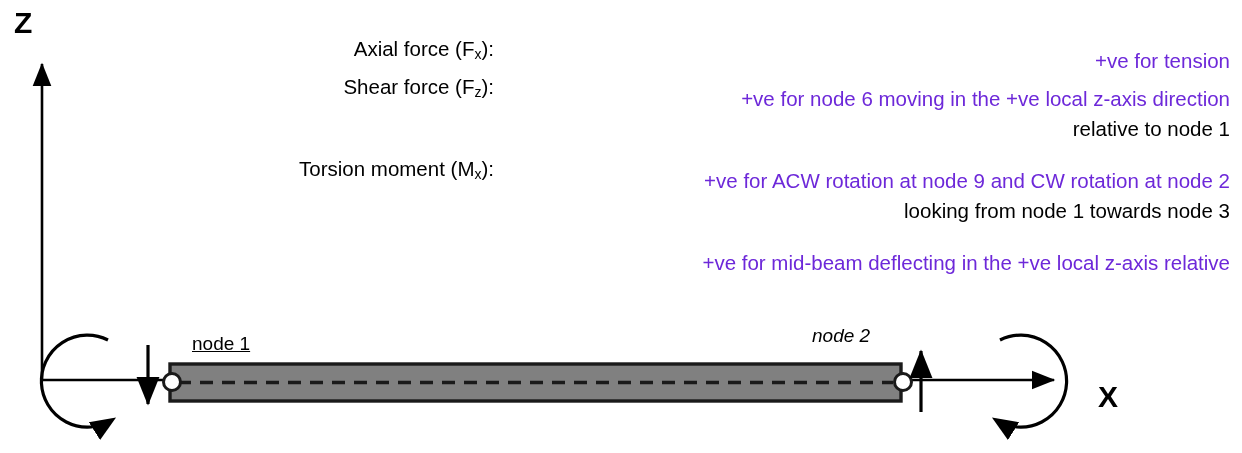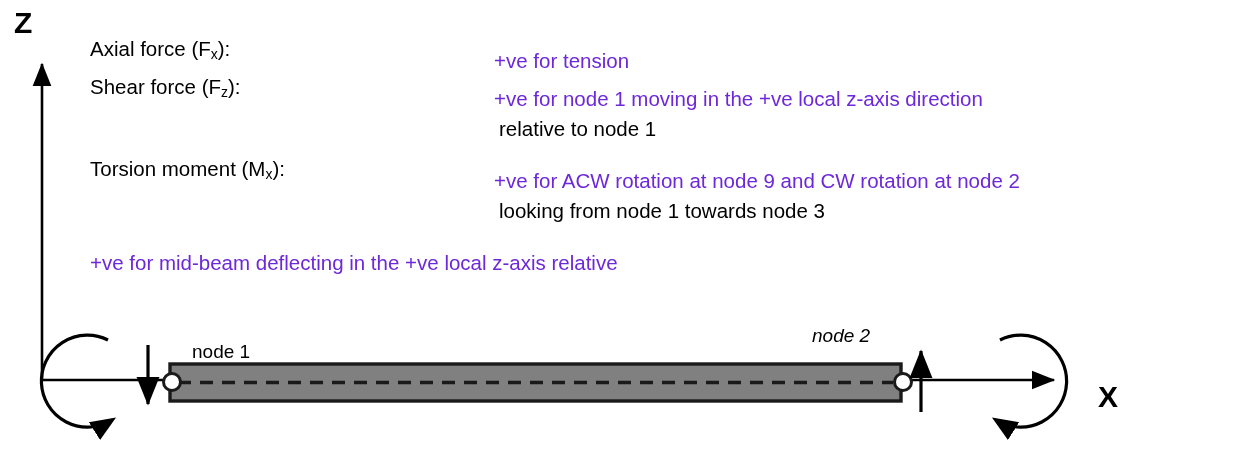--- a/index.html
+++ b/index.html
@@ -36,20 +36,21 @@
   #definitions {
     position: absolute;
     left: 90px;
     top: 36px;
     width: 1140px;
   }
   .def-row {
     display: flex;
     align-items: flex-start;
     width: 100%;
+    text-align: right;
   }
   .def-term {
     width: 404px;
     flex: 0 0 404px;
     font-size: 20.5px;
     line-height: 26px;
     white-space: nowrap;
     color: #000000;
   }
   .def-desc {
@@ -87,42 +88,42 @@
   }
 
   
   .node-label {
     position: absolute;
     font-size: 19px;
     line-height: 1;
     color: #000000;
     white-space: nowrap;
   }
-  #node1-label { left: 192px; top: 342px; }
+  #node1-label { left: 192px; top: 334px; text-decoration: underline; }
   #node2-label { left: 812px; top: 326px; font-style: italic; }
 </style>
 </head>
 <body>
 
 <div id="stage">
 
   <div class="axis-label" id="z-axis-label">Z</div>
 
   <div class="axis-label" id="x-axis-label">X</div>
 
   <div id="definitions">
 
     <div class="def-row">
       <div class="def-term"><span>Axial force (F</span><span class="sub">x</span><span>):</span></div>
       <div class="def-desc">+ve for tension</div>
     </div>
 
     <div class="def-row">
       <div class="def-term"><span>Shear force (F</span><span class="sub">z</span><span>):</span></div>
-      <div class="def-desc">+ve for node 1 moving in the +ve local z-axis direction</div>
+      <div class="def-desc">+ve for node 6 moving in the +ve local z-axis direction</div>
     </div>
 
     <div class="def-row cont-row">
       <div class="def-term"></div>
       <div class="def-desc-cont">relative to node 1</div>
     </div>
 
     <div class="def-row spacer-above">
       <div class="def-term"><span>Torsion moment (M</span><span class="sub">x</span><span>):</span></div>
       <div class="def-desc">+ve for ACW rotation at node 9 and CW rotation at node 2</div>

